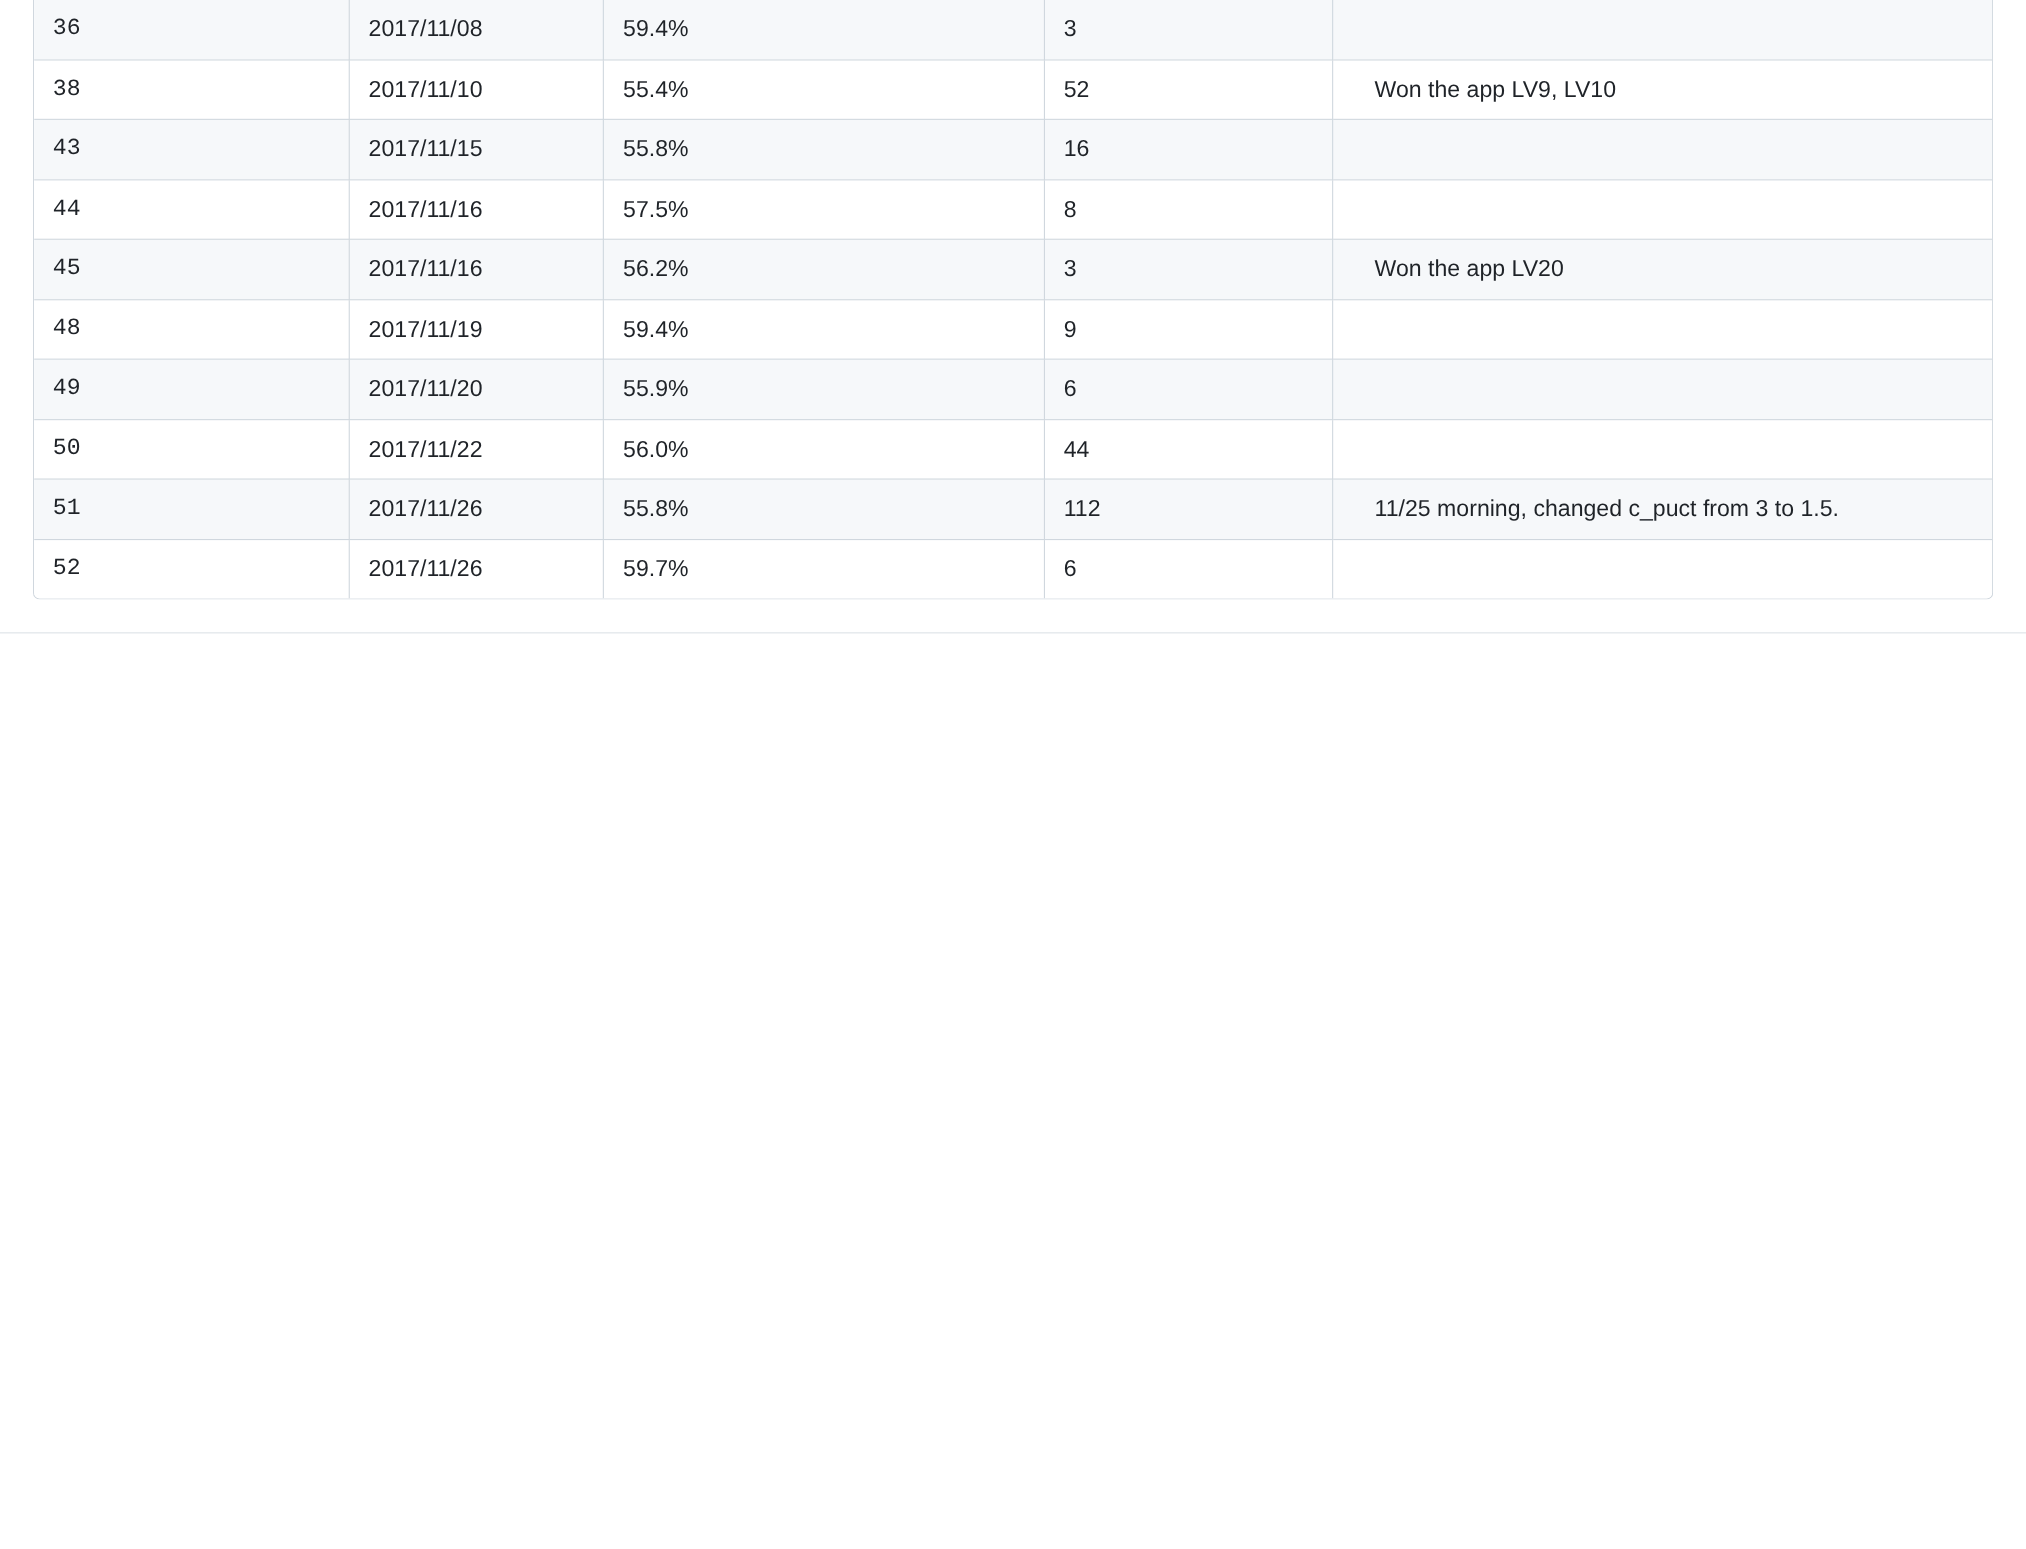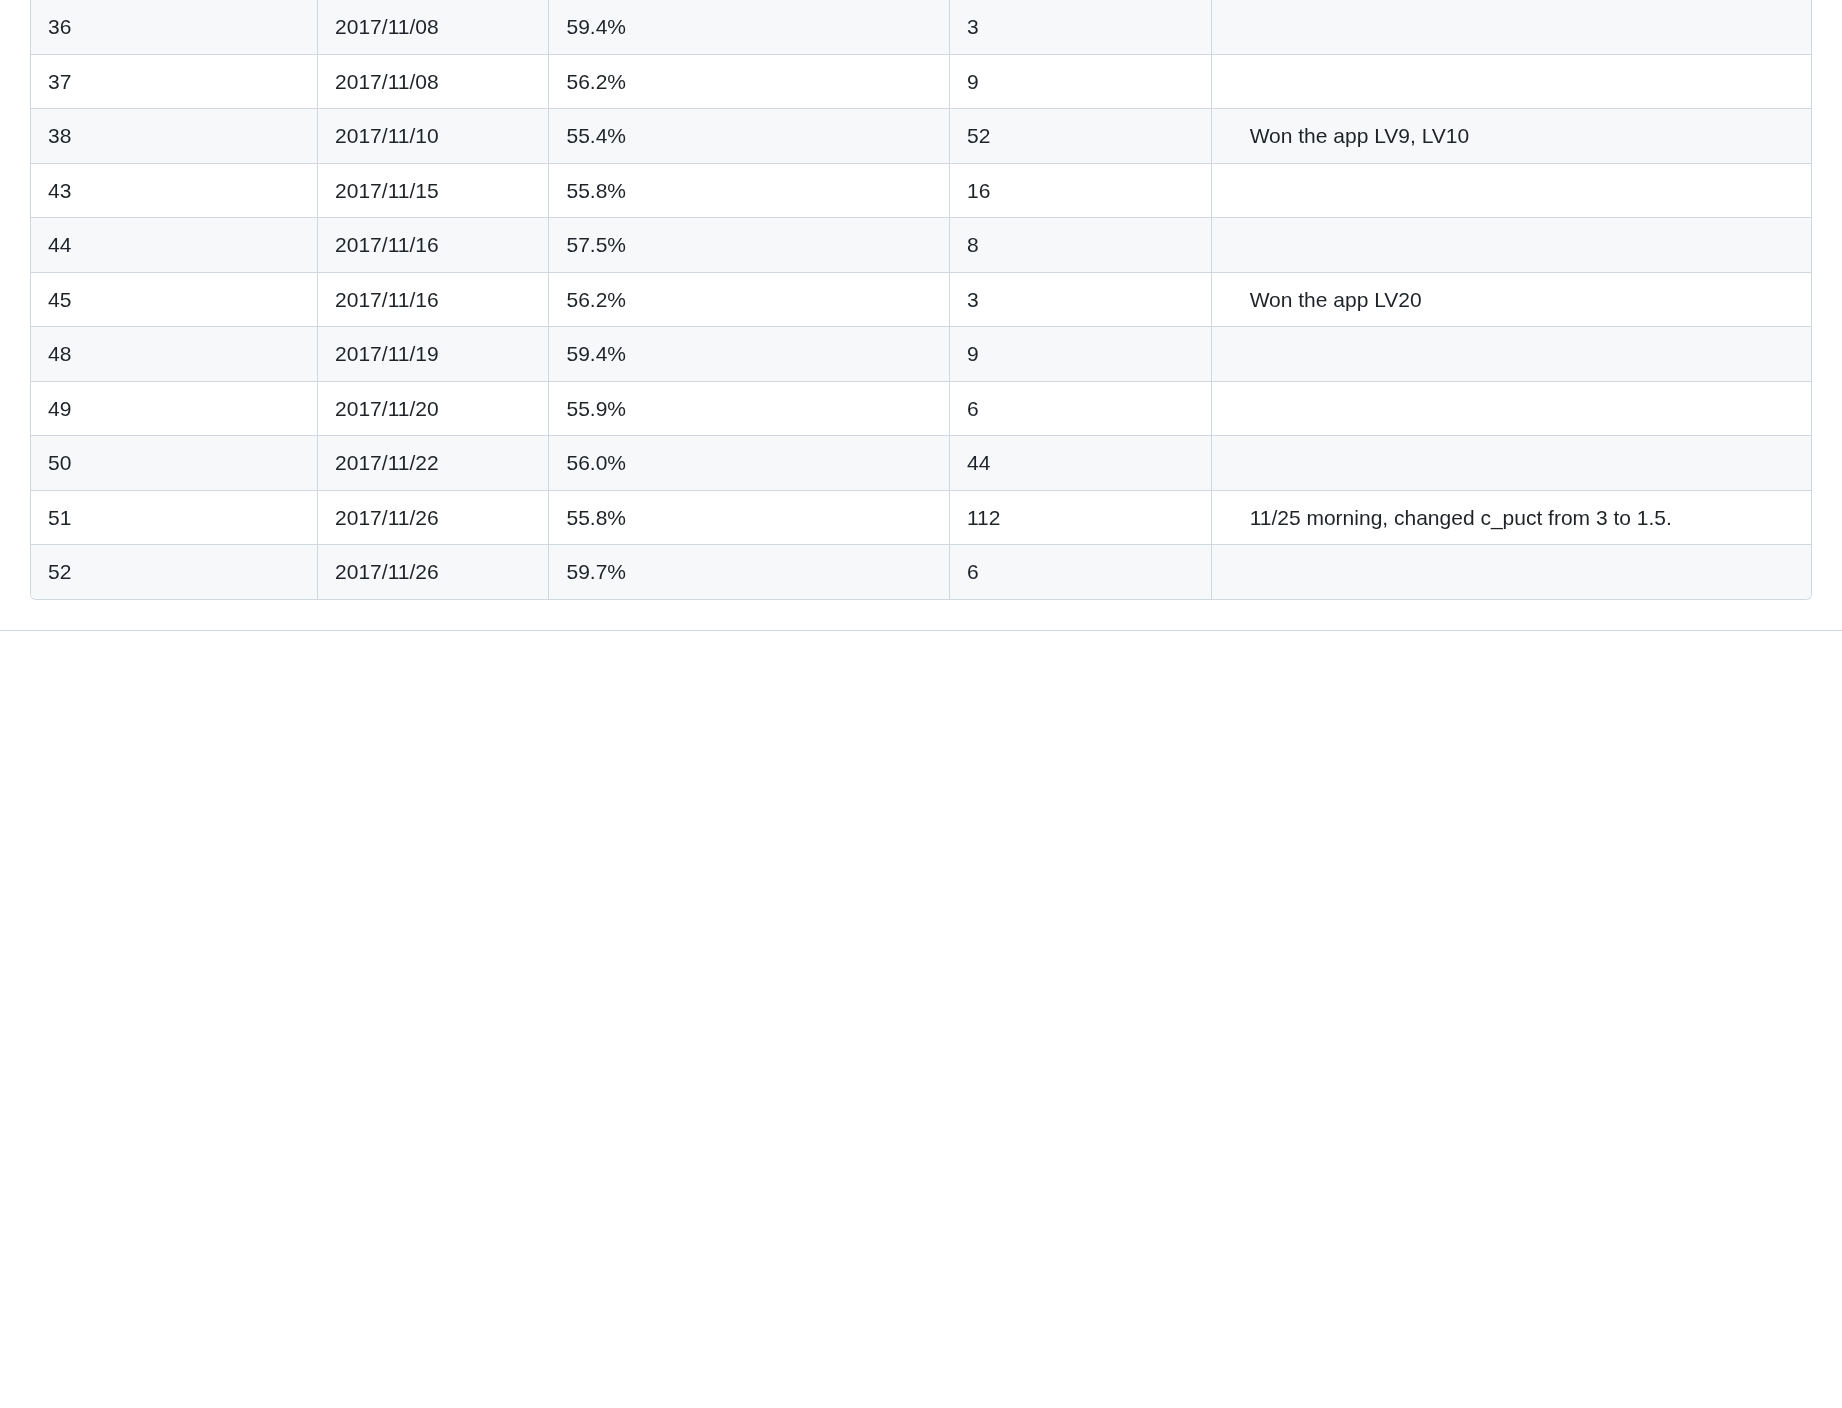--- a/index.html
+++ b/index.html
@@ -42,20 +42,21 @@
       background-color: #f6f8fa;
     }
     tr:nth-child(even) td {
       background-color: #ffffff;
     }
     tr:first-child td {
       border-top: none;
     }
     td:first-child {
       border-left: none;
+      font-family: Liberation Mono, monospace;
     }
     td:last-child {
       border-right: none;
       padding-left: 38px;
     }
     tr:last-child td {
       border-bottom: none;
     }
     .bottom-rule {
       margin-top: 30px;
@@ -74,27 +75,20 @@
         <col class="c3">
         <col class="c4">
         <col class="c5">
     </colgroup>
     <tbody id="table-body">
         <tr>
           <td>36</td>
           <td>2017/11/08</td>
           <td>59.4%</td>
           <td>3</td>
-          <td></td>
-        </tr>
-        <tr>
-          <td>37</td>
-          <td>2017/11/08</td>
-          <td>56.2%</td>
-          <td>9</td>
           <td></td>
         </tr>
         <tr>
           <td>38</td>
           <td>2017/11/10</td>
           <td>55.4%</td>
           <td>52</td>
           <td>Won the app LV9, LV10</td>
         </tr>
         <tr>

